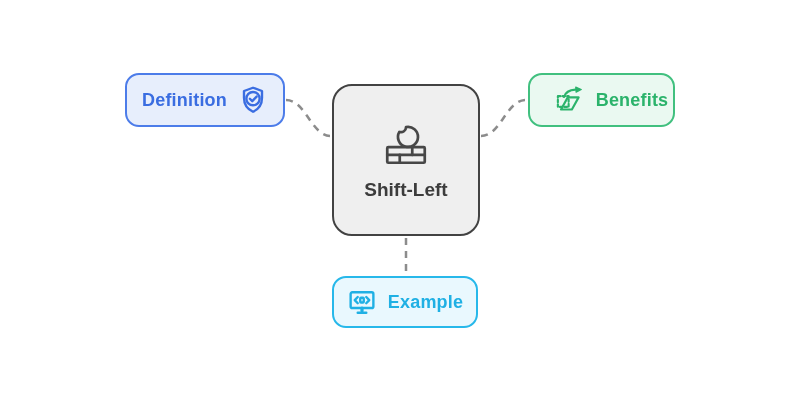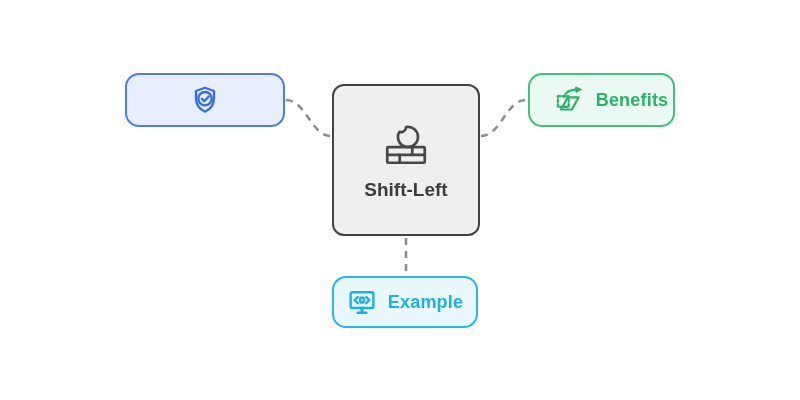--- a/index.html
+++ b/index.html
@@ -16,21 +16,21 @@
   }
   .node-label { font-size:18px; font-weight:600; letter-spacing:0.2px; }
   .node-definition { left:125px; top:73px; width:160px; height:54px;
     background:#E7EEFC; border-color:#4C7CE9; color:#3A6DE1; }
   .node-benefits { left:528px; top:73px; width:147px; height:54px;
     background:#EAF9F1; border-color:#41C07F; color:#2BB36B;padding-left:20px; }
   .node-example { left:332px; top:276px; width:146px; height:52px;
     background:#E9F8FE; border-color:#27B8EA; color:#1FB0E4; }
   .node-center {
     left:332px; top:84px; width:148px; height:152px;
-    background:#EFEFEF; border-color:#424242; border-radius:12px;
+    background:#EFEFEF; border-color:#424242; border-radius:20px;
     flex-direction:column; gap:9px; color:#3C3C3C; cursor:default;
   }
   .center-label { font-size:19px; font-weight:600; line-height:23px;
     text-align:center; color:#3C3C3C; }
   .icon { display:flex; align-items:center; justify-content:center; }
   .icon svg { display:block; }
 </style>
 </head>
 <body>
 
@@ -51,20 +51,21 @@
         <path d="M30 27 V34.5"></path>
         <path d="M18 34.5 V42"></path>
       </svg>
     </span>
     <div class="center-label">
       <div>Shift-Left</div>
     </div>
   </div>
 
   <div class="node node-definition">
+    <span class="node-label">Definition</span>
     <span class="icon">
       <svg width="30" height="30" viewBox="0 0 24 24" fill="none" stroke="#3A6DE1" stroke-width="1.9" stroke-linejoin="round" stroke-linecap="round">
         <path d="M12 2.2 L19.2 4.8 V10.2 C19.2 15.3 16.3 19.4 12 21.4 C7.7 19.4 4.8 15.3 4.8 10.2 V4.8 Z"></path>
         <circle cx="12" cy="10.9" r="5.3"></circle>
         <path d="M9.5 11 l1.9 1.9 l3.5 -3.6"></path>
       </svg>
     </span>
   </div>
 
   <div class="node node-benefits">

